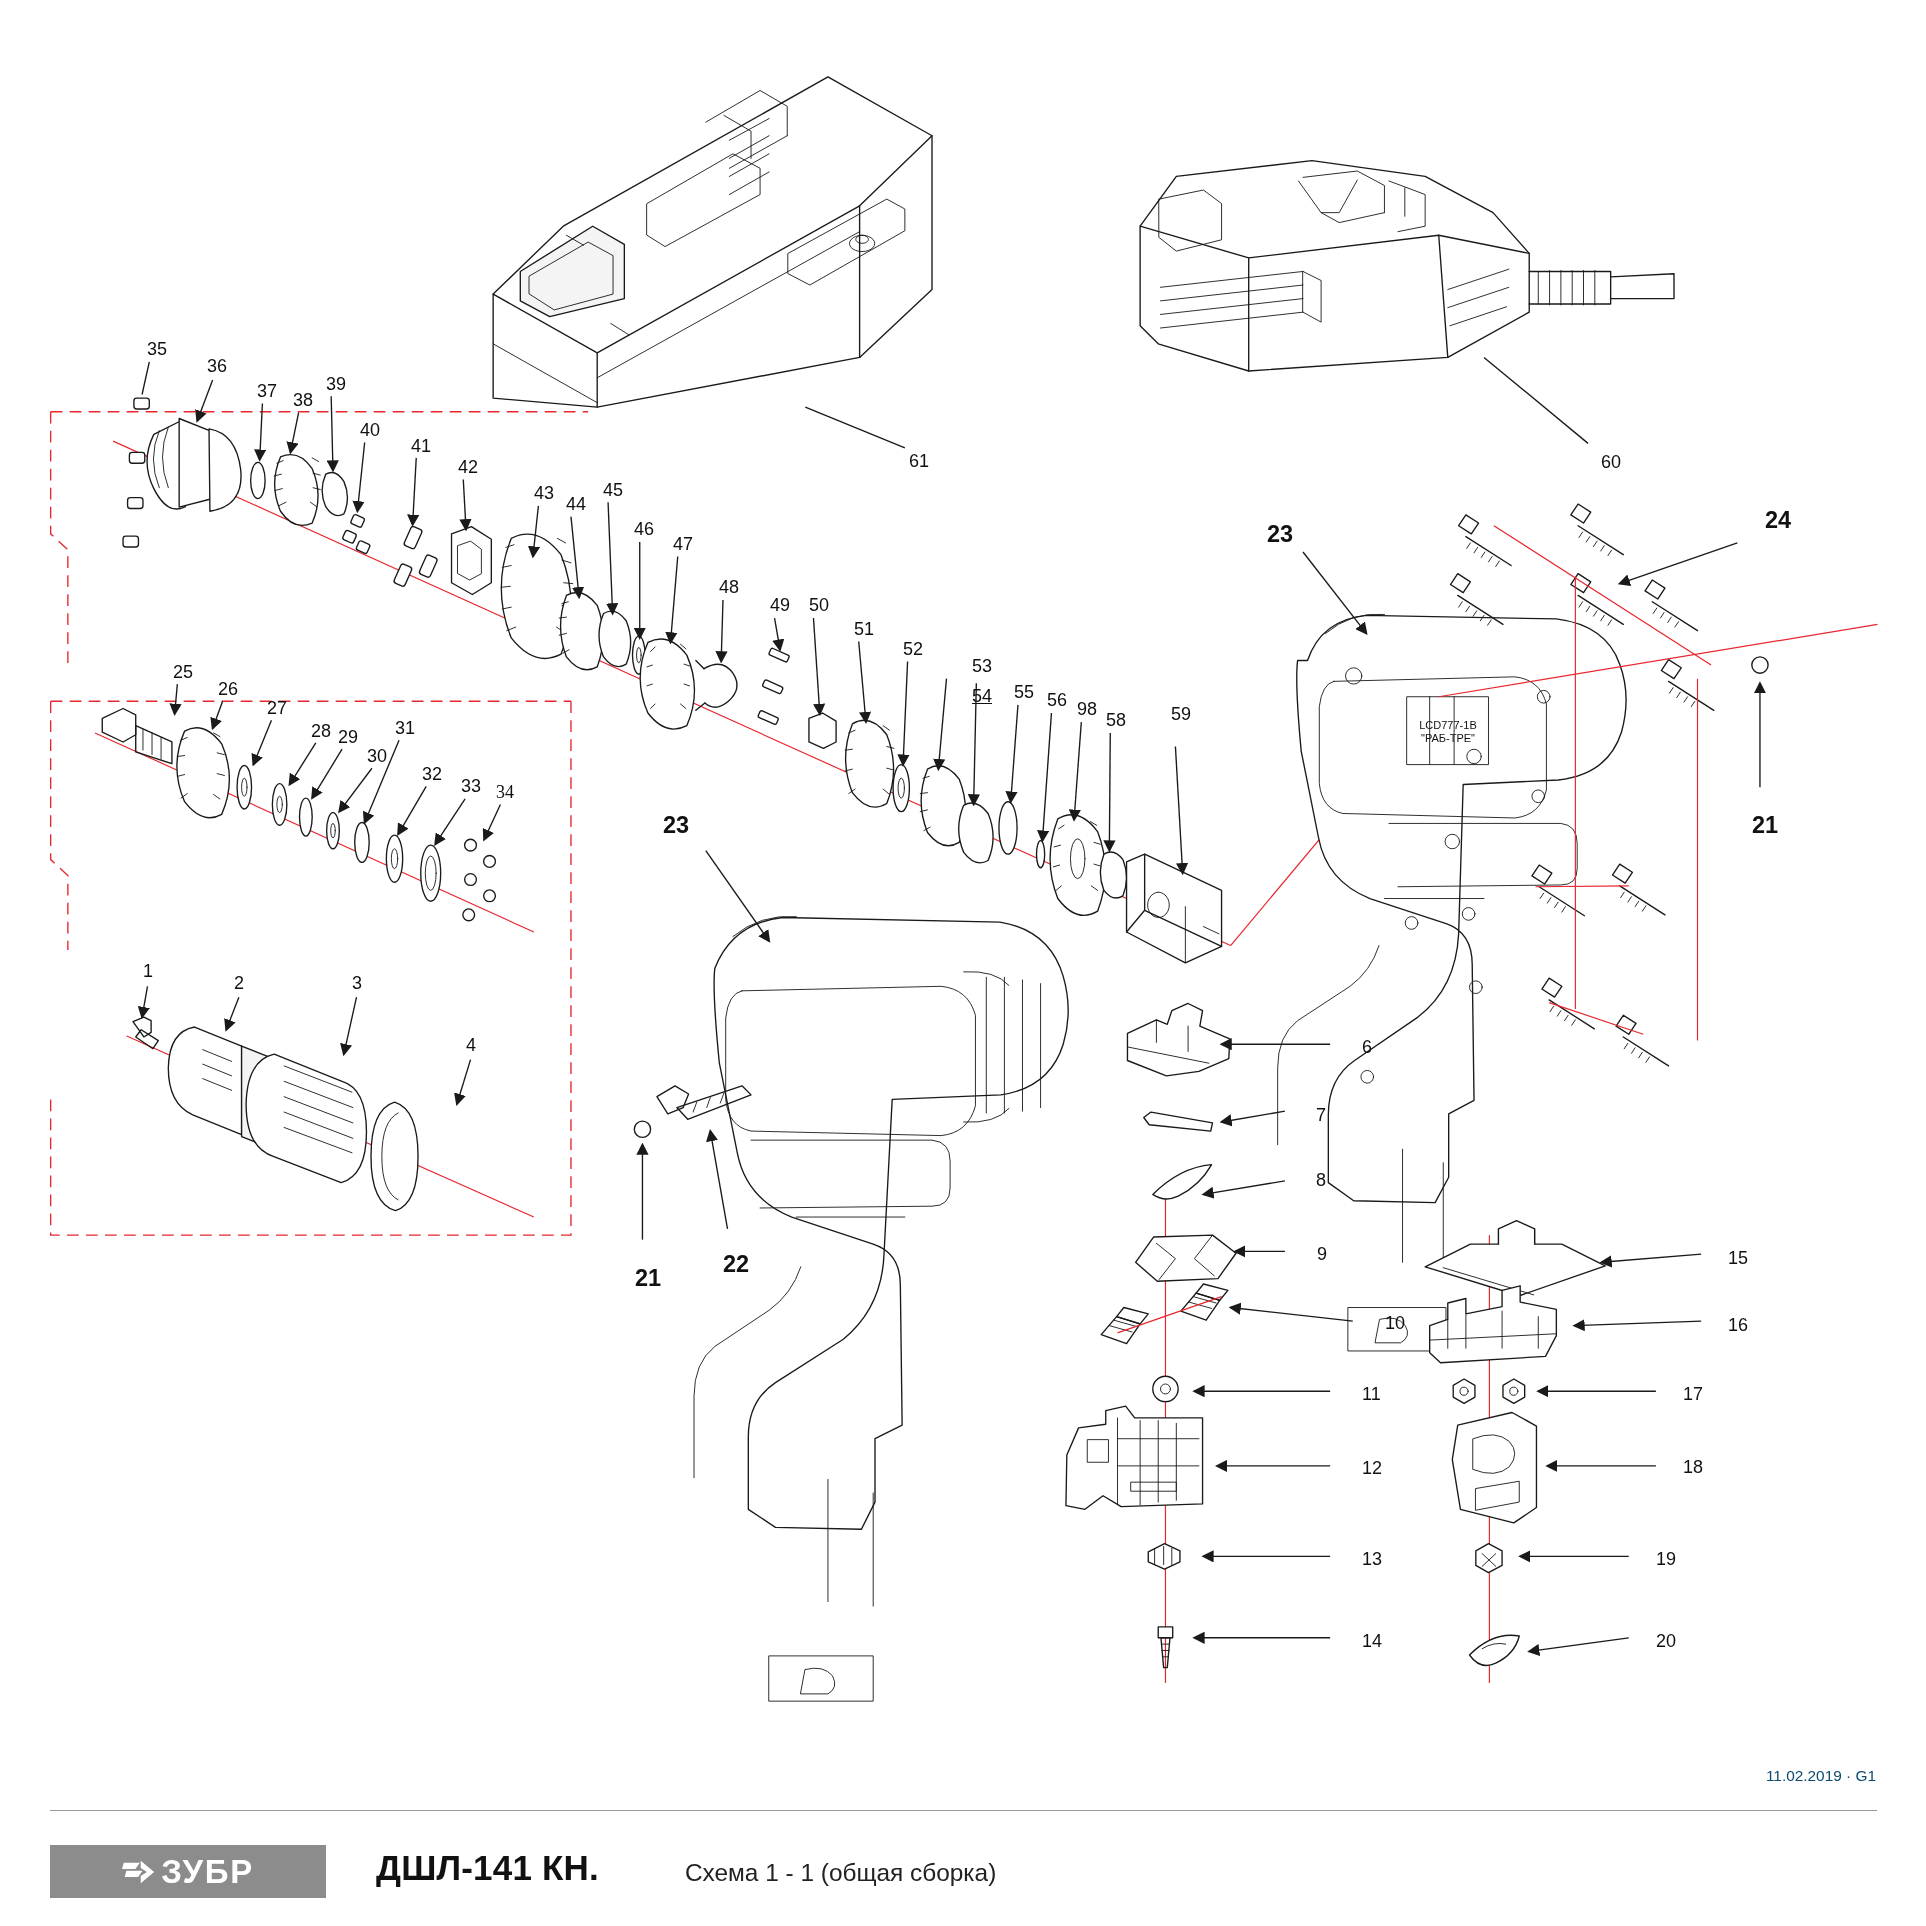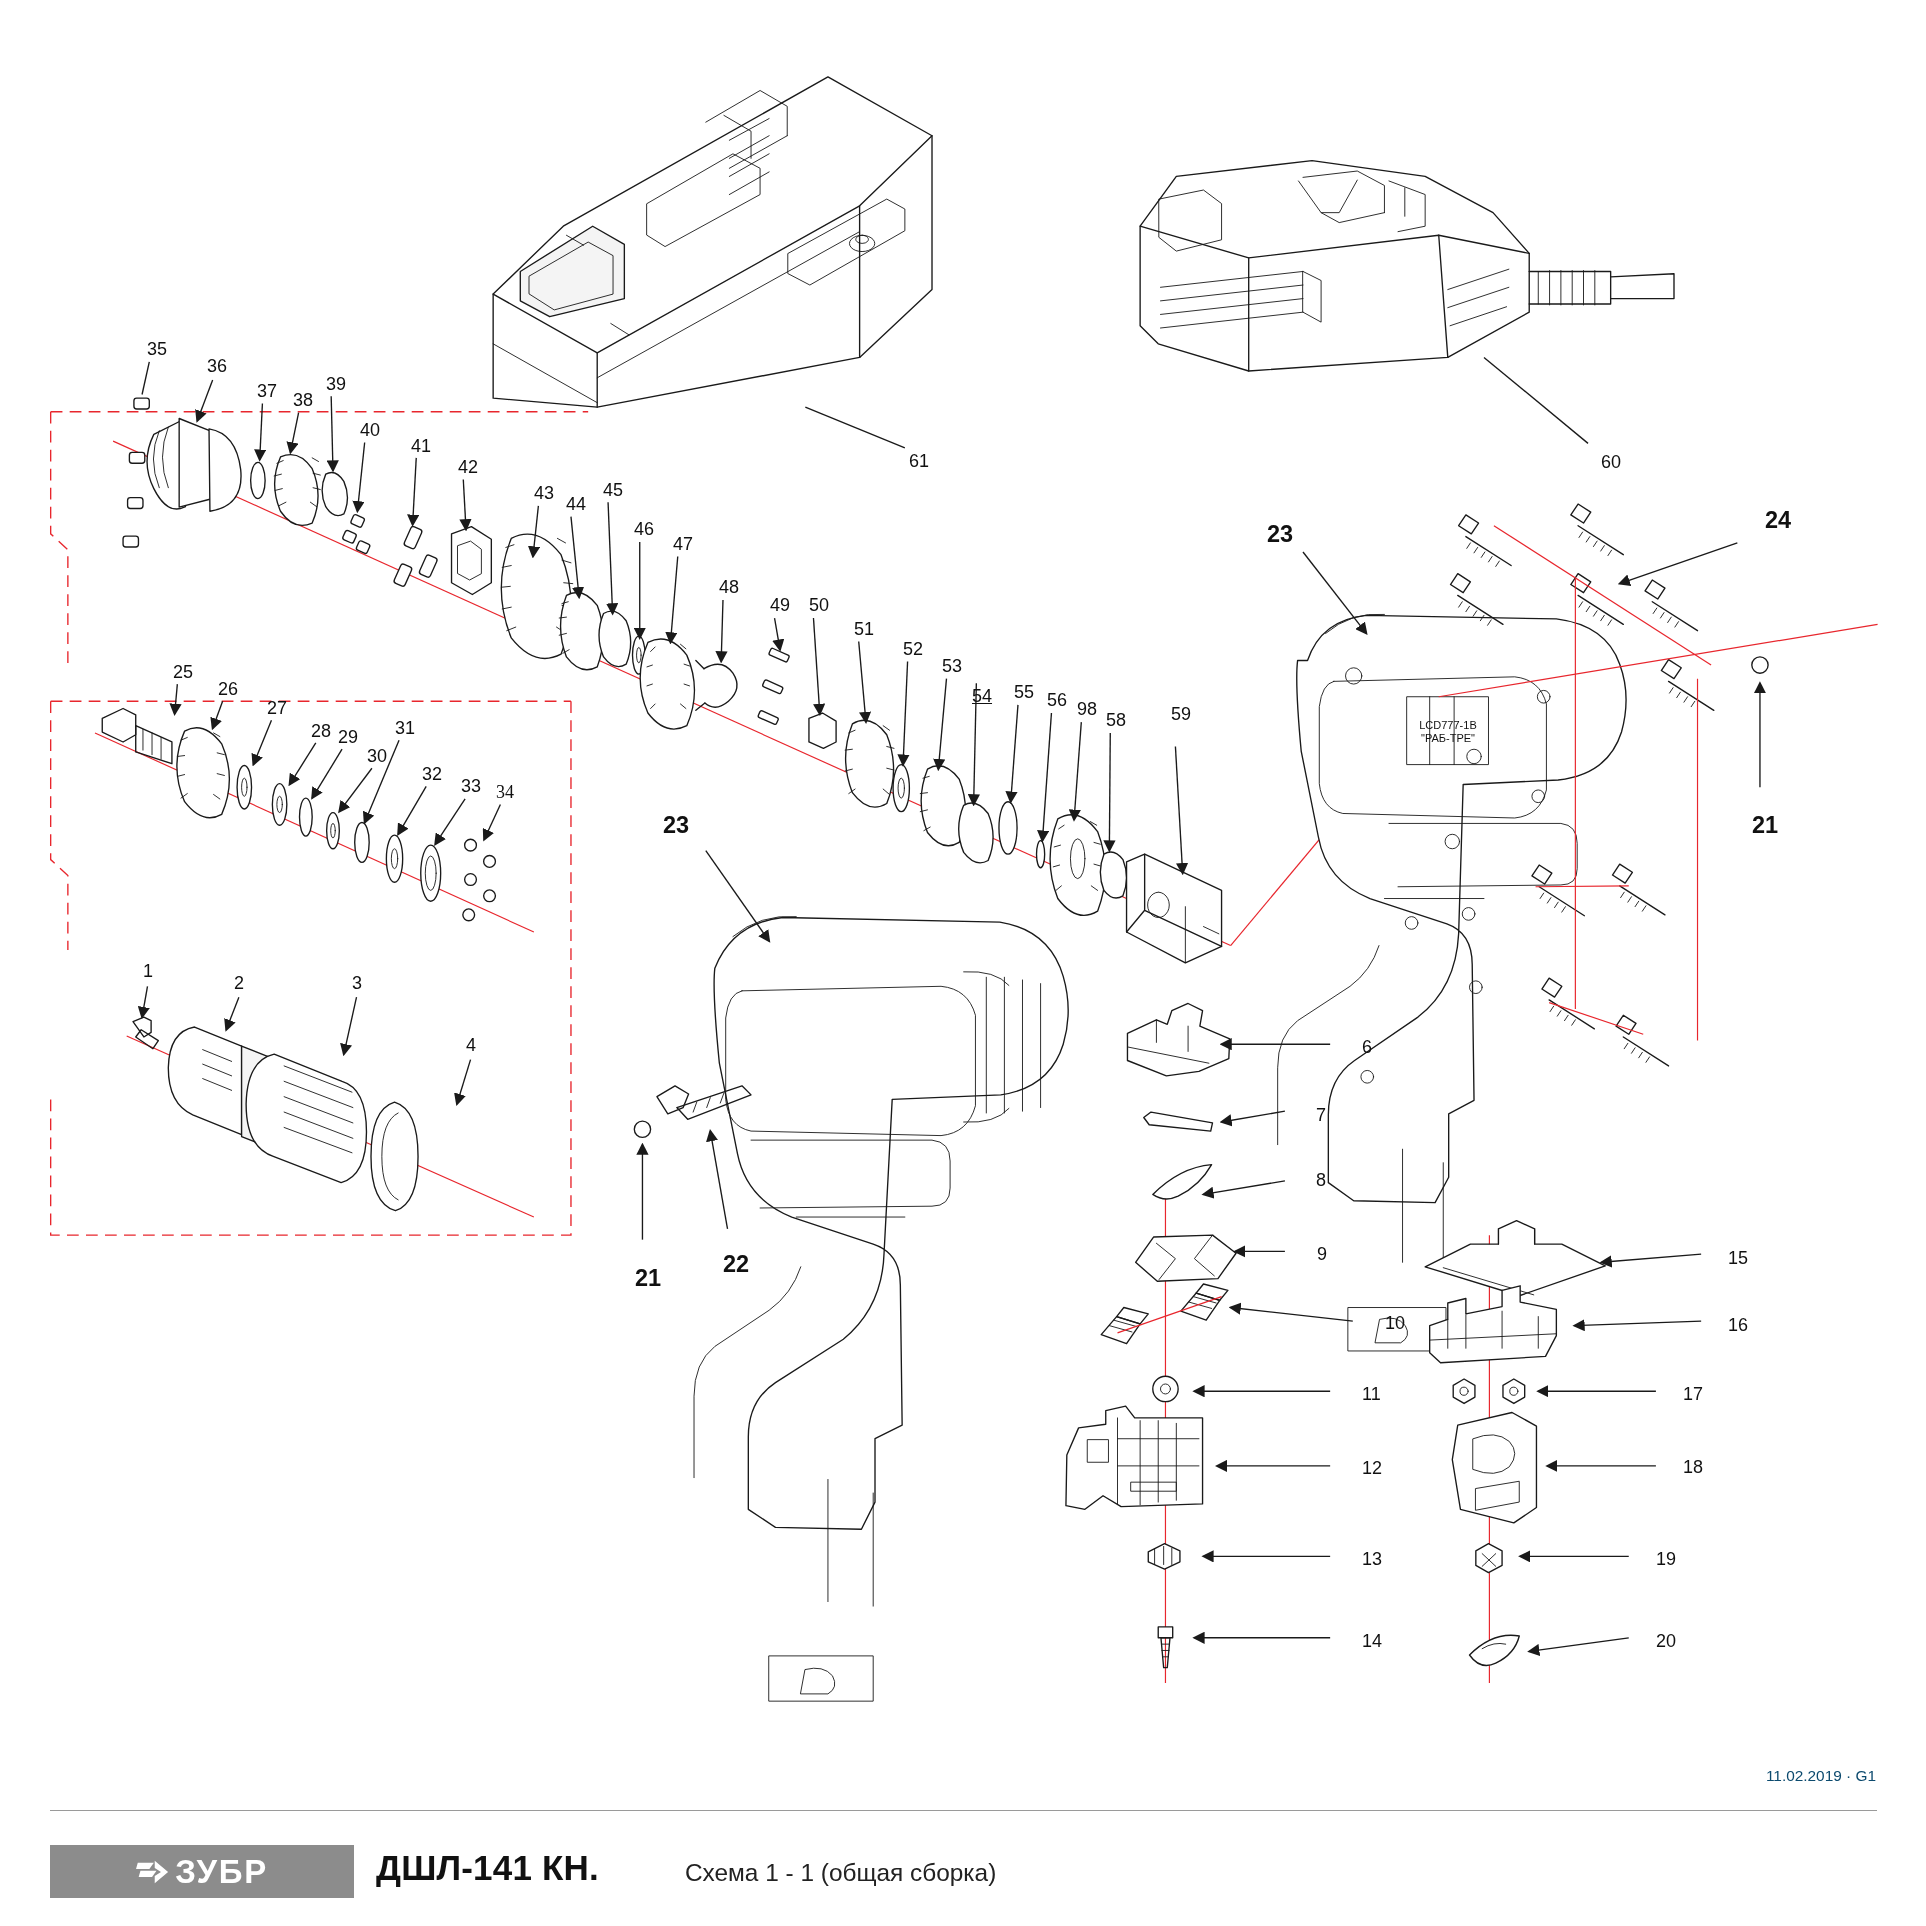--- a/index.html
+++ b/index.html
@@ -48,21 +48,21 @@
     left: 50px;
     top: 1810px;
     width: 1827px;
     height: 1.4px;
     background: #9a9a9a;
   }
   #logo-block {
     position: absolute;
     left: 50px;
     top: 1845px;
-    width: 304px;
+    width: 276px;
     height: 53px;
     background: #8c8c8c;
     display: flex;
     align-items: center;
     justify-content: center;
   }
   #logo-text {
     color: #ffffff;
     font-size: 33px;
     font-weight: bold;
@@ -643,21 +643,21 @@
       <div class="callout" style="left: 534px; top: 484px;">43</div>
       <div class="callout" style="left: 566px; top: 495px;">44</div>
       <div class="callout" style="left: 603px; top: 481px;">45</div>
       <div class="callout" style="left: 634px; top: 520px;">46</div>
       <div class="callout" style="left: 673px; top: 535px;">47</div>
       <div class="callout" style="left: 719px; top: 578px;">48</div>
       <div class="callout" style="left: 770px; top: 596px;">49</div>
       <div class="callout" style="left: 809px; top: 596px;">50</div>
       <div class="callout" style="left: 854px; top: 620px;">51</div>
       <div class="callout" style="left: 903px; top: 640px;">52</div>
-      <div class="callout" style="left: 942px; top: 657px;">53</div>
+      <div class="callout" style="left: 972px; top: 657px;">53</div>
       <div class="callout" style="left: 972px; top: 687px; text-decoration: underline;">54</div>
       <div class="callout" style="left: 1014px; top: 683px;">55</div>
       <div class="callout" style="left: 1047px; top: 691px;">56</div>
       <div class="callout" style="left: 1077px; top: 700px;">98</div>
       <div class="callout" style="left: 1106px; top: 711px;">58</div>
       <div class="callout" style="left: 1171px; top: 705px;">59</div>
       <div class="callout" style="left: 1601px; top: 453px;">60</div>
       <div class="callout" style="left: 909px; top: 452px;">61</div>
     </div>
 

